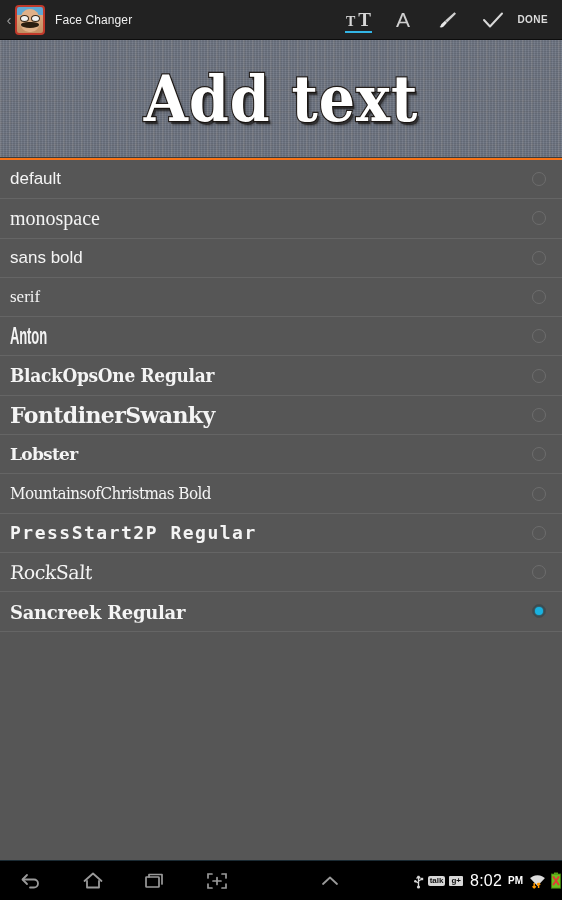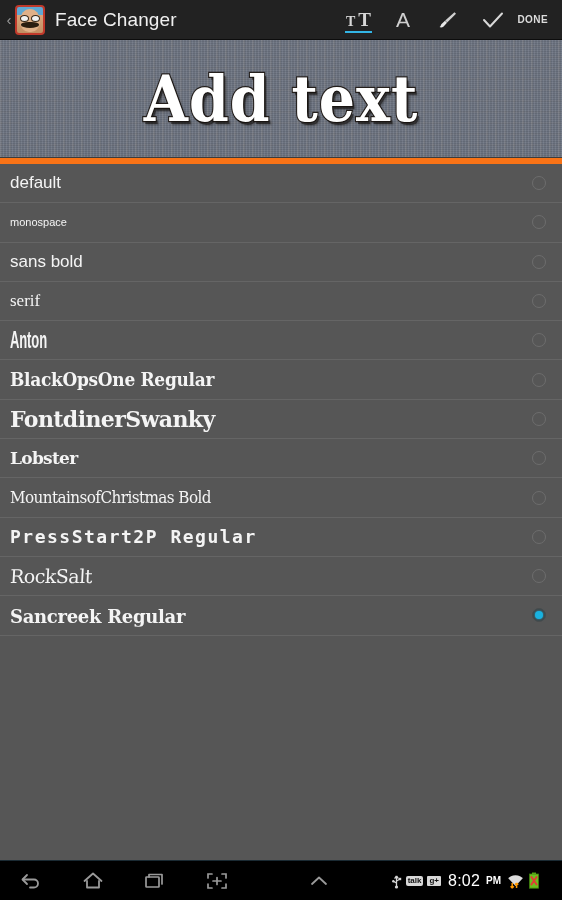--- a/index.html
+++ b/index.html
@@ -62,21 +62,21 @@
   }
   .face-glasses::before { left: 0; }
   .face-glasses::after { right: 0; }
   .face-stache {
     position: absolute; left: 4px; top: 15px; width: 18px; height: 6px;
     background: #2b1d10; border-radius: 50% 50% 60% 60%;
   }
   .app-title {
     margin-left: 10px;
     color: #f0f0f0;
-    font-size: 19px;
+    font-size: 12px;
     letter-spacing: 0.1px;
     flex: 1 1 auto;
     white-space: nowrap;
   }
   .tools {
     display: flex;
     align-items: center;
     gap: 0px;
     height: 40px;
   }
@@ -140,21 +140,21 @@
       2px 2px 0 rgba(20,16,14,0.55),
       3px 3px 2px rgba(20,16,14,0.35);
     white-space: nowrap;
   }
 
   
   .font-list {
     flex: 1 1 auto;
     background: #565656;
     overflow: hidden;
-    border-top: 6px solid #f97316;
+    border-top: 2px solid #f97316;
   }
   .font-row {
     height: 39.3px;
     display: flex;
     align-items: center;
     padding: 0 16px 0 10px;
     border-bottom: 1px solid #656565;
     color: #f2f2f2;
   }
   .font-label {
@@ -182,21 +182,21 @@
     left: 1.5px; top: 1.5px;
     width: 8px; height: 8px;
     border-radius: 50%;
     background: #19b2e0;
     box-shadow: 0 0 3px rgba(25,178,224,0.9);
   }
 
   
   .f-default      { font-family: "Liberation Sans", sans-serif; }
   .f-default-bold { font-family: "Liberation Sans", sans-serif; font-weight: bold; }
-  .f-monospace    { font-family: Liberation Sans, sans-serif; font-size: 11px; }
+  .f-monospace    { font-family: Liberation Serif, serif; font-size: 20px; }
   .f-sans         { font-family: "Liberation Sans", sans-serif; }
   .f-serif        { font-family: "Liberation Serif", serif; }
   .f-anton        { font-family: "Liberation Sans", sans-serif; font-weight: bold;
                     transform: scaleX(0.62) scaleY(1.12); transform-origin: left center;
                     font-size: 21px; letter-spacing: -0.2px; }
   .f-blackops     { font-family: "DejaVu Serif", serif; font-weight: bold; font-size: 17px;
                     letter-spacing: -0.3px; transform: scaleY(1.05); transform-origin: left center; }
   .f-fontdiner    { font-family: "DejaVu Serif", serif; font-weight: bold; font-size: 22px;
                     letter-spacing: -0.6px; }
   .f-lobster      { font-family: "DejaVu Serif", serif; font-weight: bold; 
@@ -222,21 +222,21 @@
   }
   .nav-btn {
     width: 62px; height: 40px;
     display: flex; align-items: center; justify-content: center;
   }
   .nav-spacer { flex: 1 1 auto; }
   .status-tray {
     display: flex;
     align-items: center;
     gap: 4px;
-    padding-right: 22px;
+    padding-right: 0;
     height: 40px;
   }
   .status-icon { display: flex; align-items: center; }
   .badge {
     font-size: 8px;
     font-weight: bold;
     color: #111;
     background: #d8d8d8;
     border-radius: 1px;
     padding: 1px 2px;

